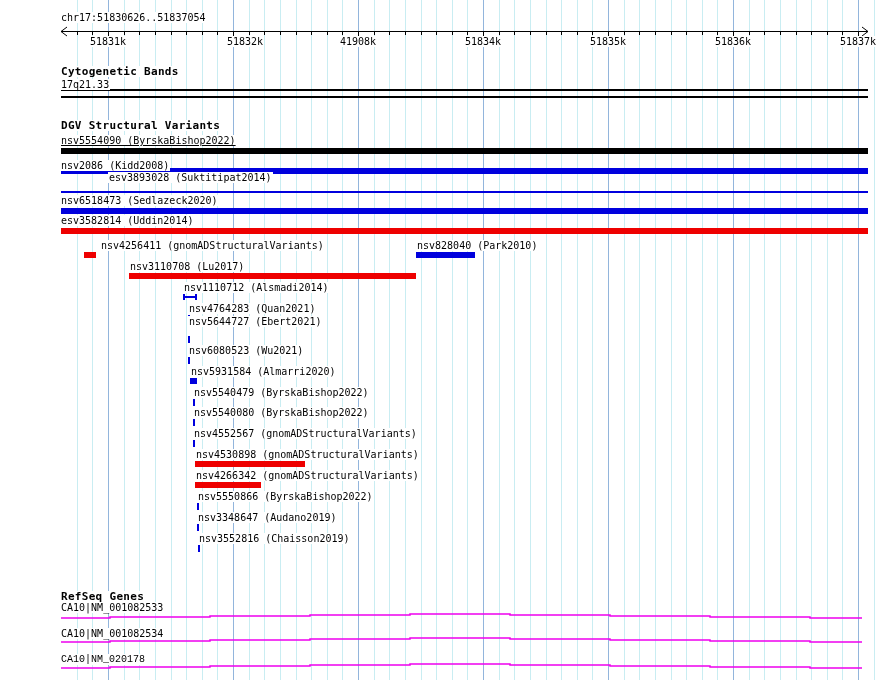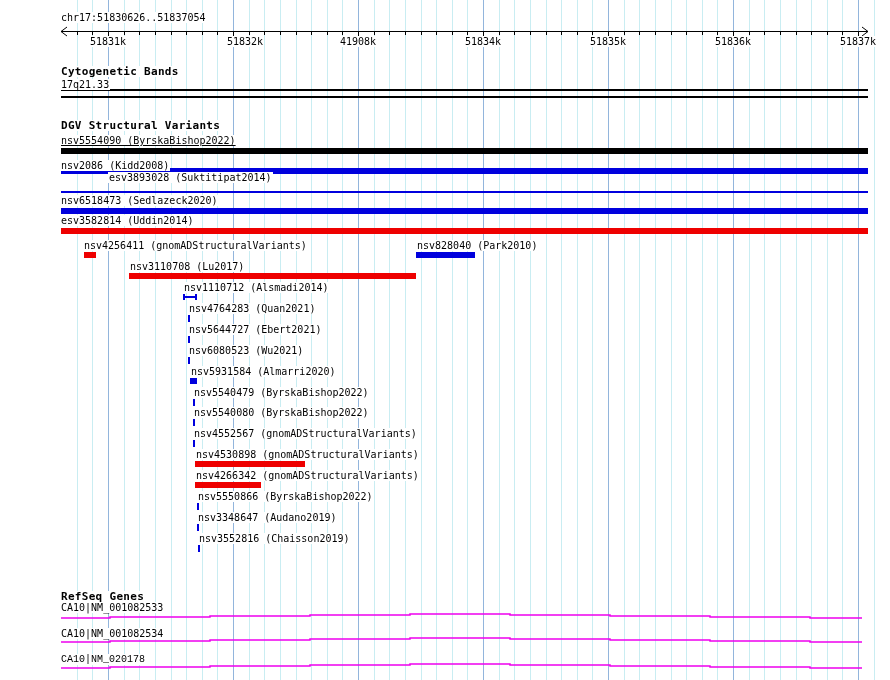--- a/index.html
+++ b/index.html
@@ -163,35 +163,35 @@
       <div class="lbl" style="left: 60px; top: 135px; text-decoration: underline;">nsv5554090 (ByrskaBishop2022)</div>
       <div class="bar" style="left: 61px; top: 148px; width: 807px; height: 6px; background: rgb(0, 0, 0);"></div>
       <div class="lbl" style="left: 60px; top: 172px; margin-left: 48px;">esv3893028 (Suktitipat2014)</div>
       <div class="bar" style="left: 61px; top: 168px; width: 807px; height: 6px; background: rgb(0, 0, 221);"></div>
       <div class="lbl" style="left: 60px; top: 160px;">nsv2086 (Kidd2008)</div>
       <div class="bar" style="left: 61px; top: 191px; width: 807px; height: 2px; background: rgb(0, 0, 221);"></div>
       <div class="lbl" style="left: 60px; top: 195px;">nsv6518473 (Sedlazeck2020)</div>
       <div class="bar" style="left: 61px; top: 208px; width: 807px; height: 6px; background: rgb(0, 0, 221);"></div>
       <div class="lbl" style="left: 60px; top: 215px;">esv3582814 (Uddin2014)</div>
       <div class="bar" style="left: 61px; top: 228px; width: 807px; height: 6px; background: rgb(238, 0, 0);"></div>
-      <div class="lbl" style="left: 83px; top: 240px; text-align: center;">nsv4256411 (gnomADStructuralVariants)</div>
+      <div class="lbl" style="left: 100px; top: 240px; text-align: center;">nsv4256411 (gnomADStructuralVariants)</div>
       <div class="bar" style="left: 84px; top: 252px; width: 12px; height: 6px; background: rgb(238, 0, 0);"></div>
       <div class="lbl" style="left: 416px; top: 240px;">nsv828040 (Park2010)</div>
       <div class="bar" style="left: 416px; top: 252px; width: 59px; height: 6px; background: rgb(0, 0, 221);"></div>
       <div class="lbl" style="left: 129px; top: 261px;">nsv3110708 (Lu2017)</div>
       <div class="bar" style="left: 129px; top: 273px; width: 287px; height: 6px; background: rgb(238, 0, 0);"></div>
       <div class="lbl" style="left: 183px; top: 282px;">nsv1110712 (Alsmadi2014)</div>
       <div class="bar" style="left: 183px; top: 294px; width: 14px; height: 6px;">
         <div style="position: absolute; left: 0px; top: 0px; width: 2px; height: 6px; background: rgb(0, 0, 221);"></div>
         <div style="position: absolute; right: 0px; top: 0px; width: 2px; height: 6px; background: rgb(0, 0, 221);"></div>
         <div style="position: absolute; left: 0px; top: 2px; width: 100%; height: 2px; background: rgb(0, 0, 221);"></div>
       </div>
       <div class="lbl" style="left: 188px; top: 303px;">nsv4764283 (Quan2021)</div>
       <div class="bar" style="left: 188px; top: 315px; width: 2px; height: 7px; background: rgb(0, 0, 221);"></div>
-      <div class="lbl" style="left: 188px; top: 324px;">nsv5644727 (Ebert2021)</div>
+      <div class="lbl" style="left: 188px; top: 316px;">nsv5644727 (Ebert2021)</div>
       <div class="bar" style="left: 188px; top: 336px; width: 2px; height: 7px; background: rgb(0, 0, 221);"></div>
       <div class="lbl" style="left: 188px; top: 345px;">nsv6080523 (Wu2021)</div>
       <div class="bar" style="left: 188px; top: 357px; width: 2px; height: 7px; background: rgb(0, 0, 221);"></div>
       <div class="lbl" style="left: 190px; top: 366px; text-align: center;">nsv5931584 (Almarri2020)</div>
       <div class="bar" style="left: 190px; top: 378px; width: 7px; height: 6px; background: rgb(0, 0, 221);"></div>
       <div class="lbl" style="left: 193px; top: 387px;">nsv5540479 (ByrskaBishop2022)</div>
       <div class="bar" style="left: 193px; top: 399px; width: 2px; height: 7px; background: rgb(0, 0, 221);"></div>
       <div class="lbl" style="left: 193px; top: 407px;">nsv5540080 (ByrskaBishop2022)</div>
       <div class="bar" style="left: 193px; top: 419px; width: 2px; height: 7px; background: rgb(0, 0, 221);"></div>
       <div class="lbl" style="left: 193px; top: 428px;">nsv4552567 (gnomADStructuralVariants)</div>

